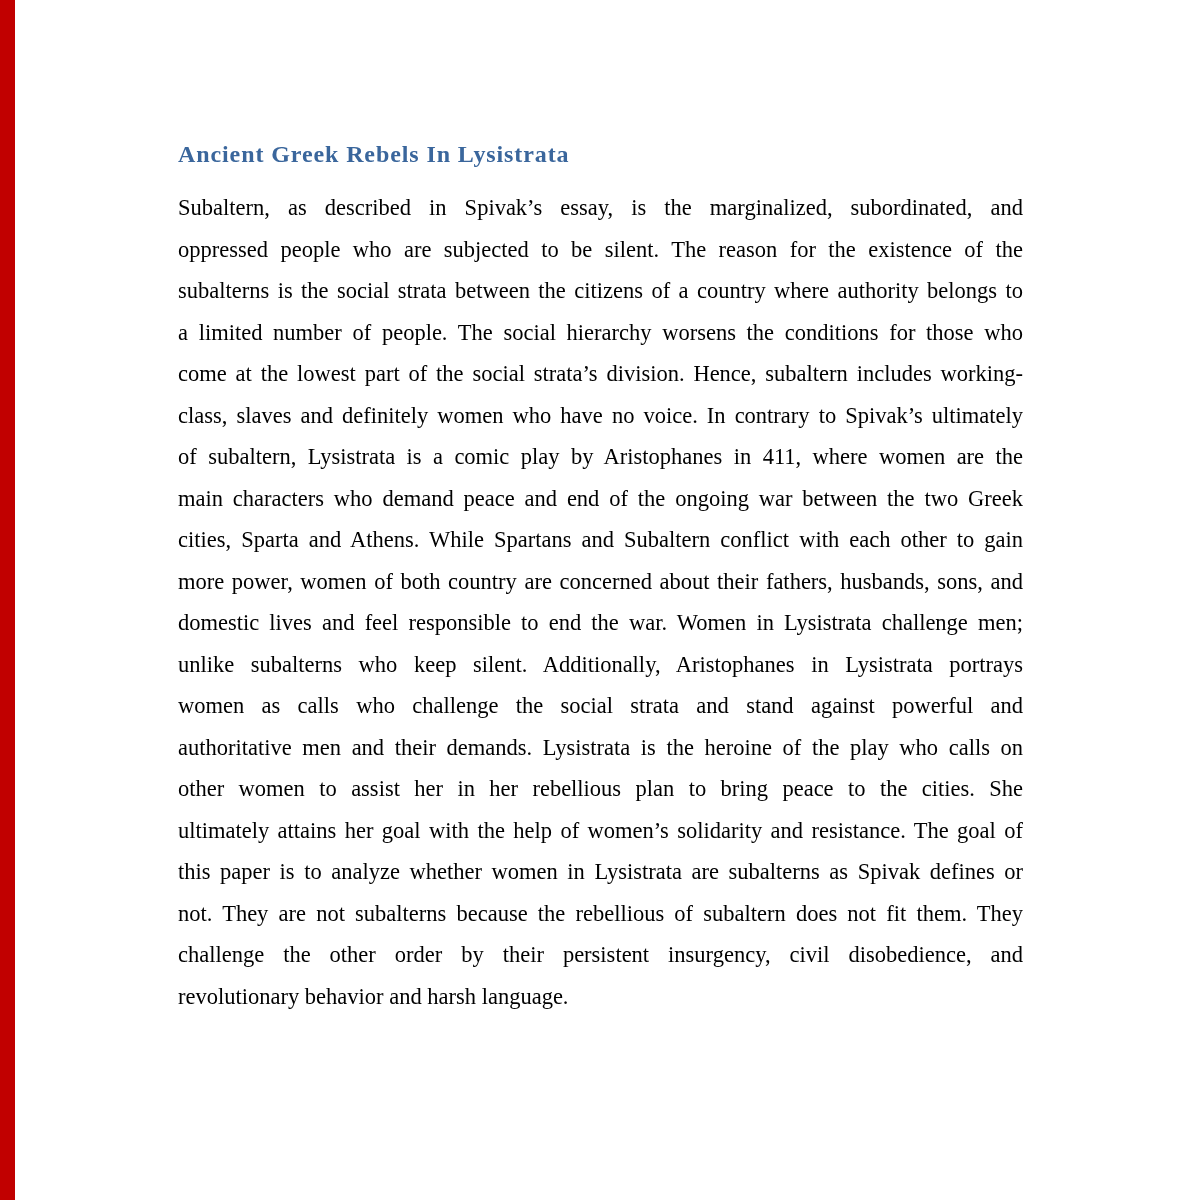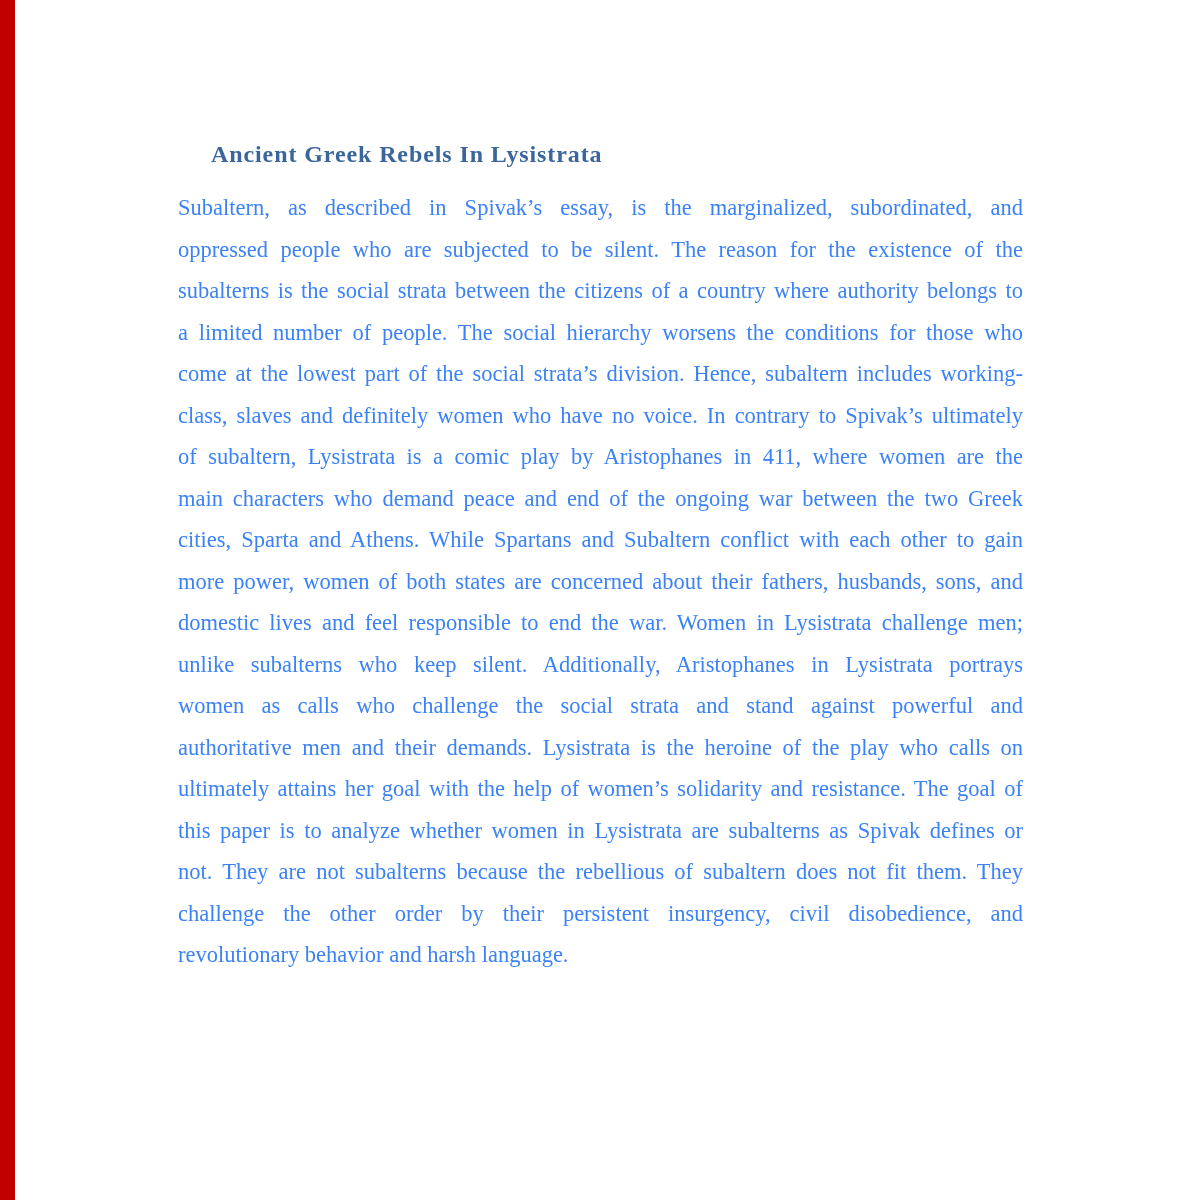--- a/index.html
+++ b/index.html
@@ -51,35 +51,36 @@
   }
   .pline.last {
     text-align-last: left;
   }
 </style>
 </head>
 <body>
 
 <div class="canvas" style="background: rgb(255, 255, 255);">
   <div class="red-strip" style="background: rgb(193, 0, 0);"></div>
-  <h1 class="title" style="color: rgb(58, 102, 156); margin-left: 33px;">Ancient Greek Rebels In Lysistrata</h1>
-  <div class="paragraph" style="color: #3b82f6;">
+  <h1 class="title" style="color: rgb(58, 102, 156);">Ancient Greek Rebels In Lysistrata</h1>
+  <div class="paragraph" style="color: #000000;">
       <div class="pline">Subaltern, as described in Spivak’s essay, is the marginalized, subordinated, and</div>
       <div class="pline">oppressed people who are subjected to be silent. The reason for the existence of the</div>
       <div class="pline">subalterns is the social strata between the citizens of a country where authority belongs to</div>
       <div class="pline">a limited number of people. The social hierarchy worsens the conditions for those who</div>
       <div class="pline">come at the lowest part of the social strata’s division. Hence, subaltern includes working-</div>
       <div class="pline">class, slaves and definitely women who have no voice. In contrary to Spivak’s ultimately</div>
       <div class="pline">of subaltern, Lysistrata is a comic play by Aristophanes in 411, where women are the</div>
       <div class="pline">main characters who demand peace and end of the ongoing war between the two Greek</div>
       <div class="pline">cities, Sparta and Athens. While Spartans and Subaltern conflict with each other to gain</div>
-      <div class="pline">more power, women of both states are concerned about their fathers, husbands, sons, and</div>
+      <div class="pline">more power, women of both country are concerned about their fathers, husbands, sons, and</div>
       <div class="pline">domestic lives and feel responsible to end the war. Women in Lysistrata challenge men;</div>
       <div class="pline">unlike subalterns who keep silent. Additionally, Aristophanes in Lysistrata portrays</div>
       <div class="pline">women as calls who challenge the social strata and stand against powerful and</div>
       <div class="pline">authoritative men and their demands. Lysistrata is the heroine of the play who calls on</div>
+      <div class="pline">other women to assist her in her rebellious plan to bring peace to the cities. She</div>
       <div class="pline">ultimately attains her goal with the help of women’s solidarity and resistance. The goal of</div>
       <div class="pline">this paper is to analyze whether women in Lysistrata are subalterns as Spivak defines or</div>
       <div class="pline">not. They are not subalterns because the rebellious of subaltern does not fit them. They</div>
       <div class="pline">challenge the other order by their persistent insurgency, civil disobedience, and</div>
       <div class="pline last">revolutionary behavior and harsh language.</div>
     </div>
 </div>
 
 </body></html>

